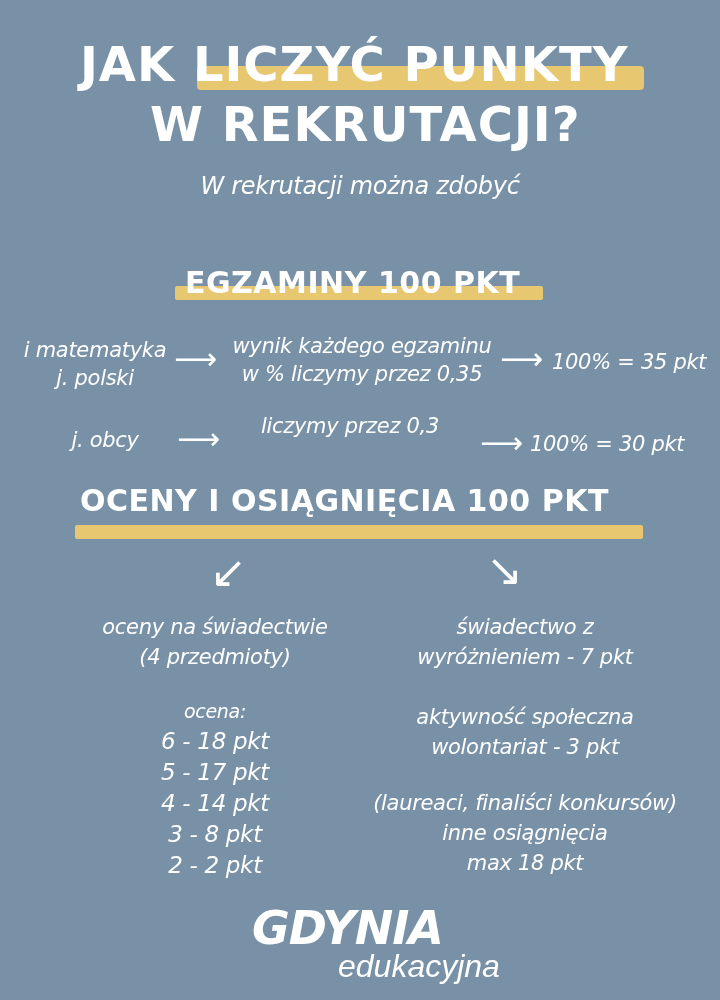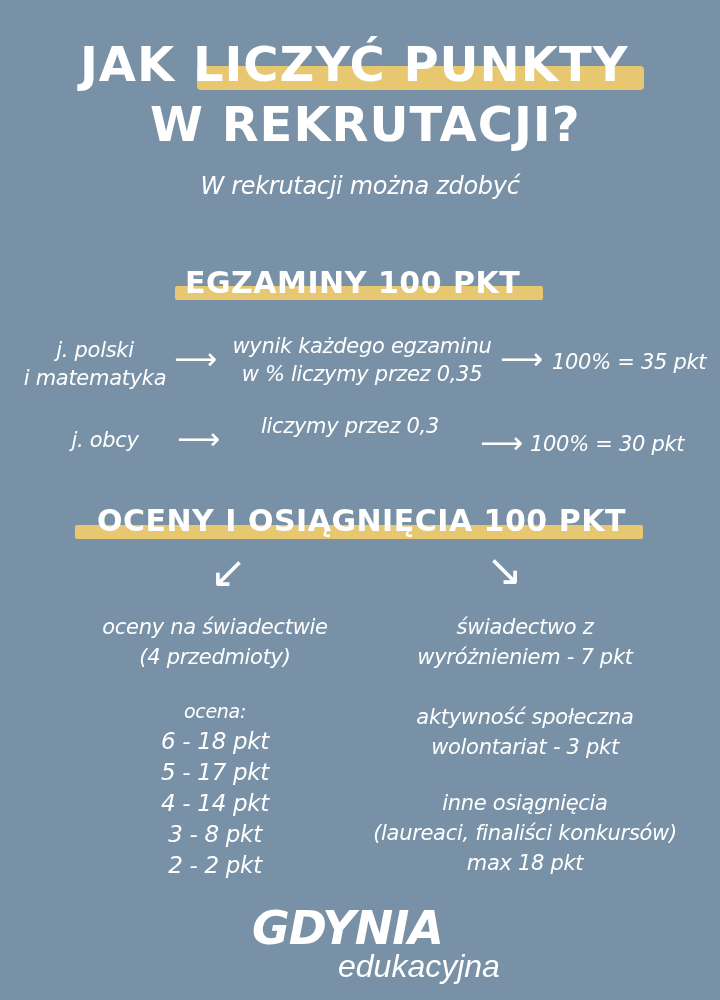--- a/index.html
+++ b/index.html
@@ -71,22 +71,22 @@
   <div>W rekrutacji można zdobyć</div>
 </div>
 
 <div>
   <div class="hl-bar" style="left:175px; top:286px; width:368px; height:14px; border-radius:2px;"></div>
   <div class="h-txt section-title" style="left:185px; top:268px;text-align:right;">EGZAMINY 100 PKT</div>
 </div>
 
 <div>
   <div class="abs hand center" style="left:10px; width:170px; top:336px; font-size:21px; line-height:28px;">
+    <div>i matematyka</div>
     <div>j. polski</div>
-    <div>i matematyka</div>
   </div>
   <div class="abs arrow" style="left:174px; top:344px;">⟶</div>
   <div class="abs hand center" style="left:212px; width:300px; top:332px; font-size:21px; line-height:28px;">
     <div>wynik każdego egzaminu</div>
     <div>w % liczymy przez 0,35</div>
   </div>
   <div class="abs arrow" style="left:500px; top:344px;">⟶</div>
   <div class="abs hand" style="left:552px; top:350px; font-size:21px; white-space:nowrap;">100% = 35 pkt</div>
 </div>
 
@@ -97,21 +97,21 @@
   <div class="abs arrow" style="left:177px; top:424px;">⟶</div>
   <div class="abs hand center" style="left:220px; width:260px; top:412px; font-size:21px; line-height:28px;">
     <div>liczymy przez 0,3</div>
   </div>
   <div class="abs arrow" style="left:480px; top:428px;">⟶</div>
   <div class="abs hand" style="left:530px; top:432px; font-size:21px; white-space:nowrap;">100% = 30 pkt</div>
 </div>
 
 <div>
   <div class="hl-bar" style="left:75px; top:525px; width:568px; height:14px; border-radius:2px;"></div>
-  <div class="h-txt section-title" style="left:80px; top:506px;margin-left:17px;">OCENY I OSIĄGNIĘCIA 100 PKT</div>
+  <div class="h-txt section-title" style="left:80px; top:486px;">OCENY I OSIĄGNIĘCIA 100 PKT</div>
 </div>
 
 <div class="abs arrow" style="left:210px; top:550px; font-size:44px;">↙</div>
 <div class="abs arrow" style="left:486px; top:548px; font-size:44px;">↘</div>
 
 <div class="abs hand center" style="left:80px; width:270px; top:612px; font-size:21px; line-height:30px;">
   <div>oceny na świadectwie</div>
   <div>(4 przedmioty)</div>
   <div style="margin-top:24px; font-size:19px;">ocena:</div>
   <div style="font-size:23px; line-height:31px;">6 - 18 pkt</div>
@@ -124,22 +124,22 @@
 <div class="abs hand center" style="left:355px; width:340px; top:612px; font-size:21px; line-height:30px;">
   <div>
     <div>świadectwo z</div>
     <div>wyróżnieniem - 7 pkt</div>
   </div>
   <div style="margin-top:30px;">
     <div>aktywność społeczna</div>
     <div>wolontariat - 3 pkt</div>
   </div>
   <div style="margin-top:26px;">
+    <div>(laureaci, finaliści konkursów)</div>
     <div>inne osiągnięcia</div>
-    <div>(laureaci, finaliści konkursów)</div>
     <div>max 18 pkt</div>
   </div>
 </div>
 
 <div>
   <div class="abs logo-main" style="left:252px; top:905px;">GDYNIA</div>
   <div class="abs logo-sub" style="left:322px; top:950px;">edukacyjna</div>
 </div>
 
 </body></html>

